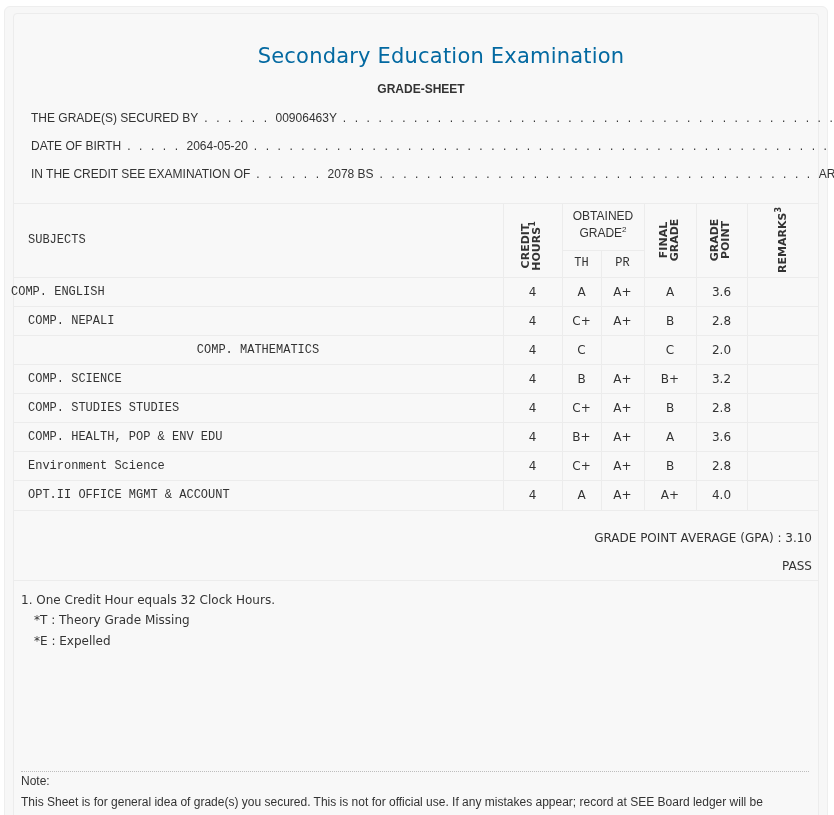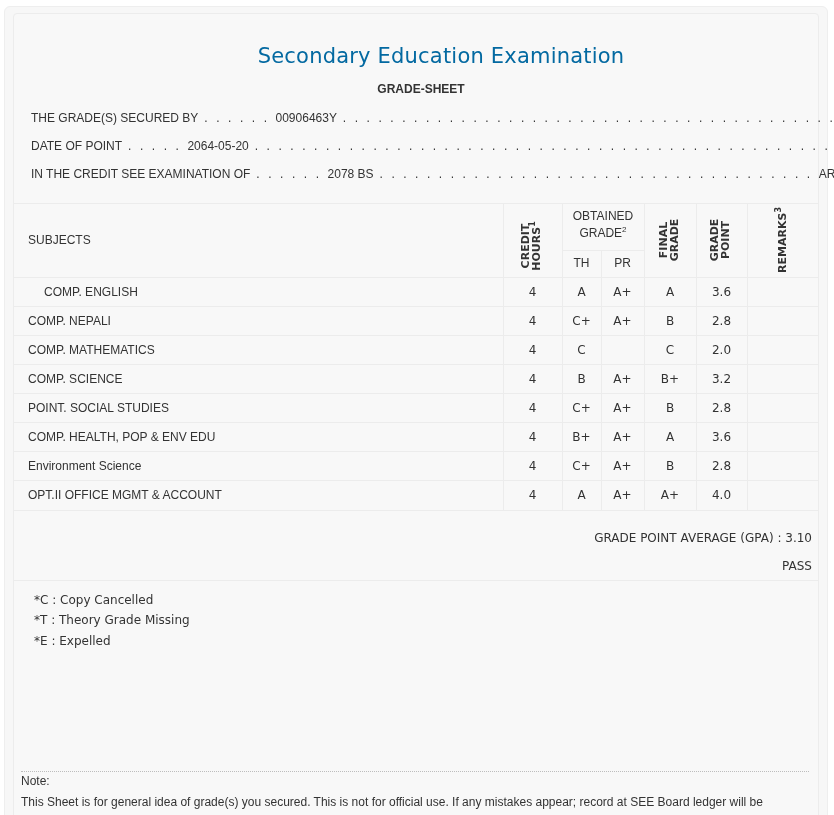--- a/index.html
+++ b/index.html
@@ -32,21 +32,21 @@
       position: absolute; left: 31px; font-size: 12px; color: #333;
       font-family: "Liberation Sans", sans-serif; white-space: nowrap;
       letter-spacing: 0px;
     }
     .dots { letter-spacing: 2.6px; }
     
     .grid-line-h { position: absolute; height: 1px; background: #ececec; }
     .grid-line-v { position: absolute; width: 1px; background: #ececec; }
     .cell {
       position: absolute; font-size: 12px; color: #333;
-      font-family: Liberation Sans, sans-serif; white-space: nowrap;
+      font-family: Liberation Mono, monospace; white-space: nowrap;
     }
     .center { text-align: center; }
     .rot {
       position: absolute; transform: rotate(-90deg); transform-origin: center center;
       font-size: 11px; font-weight: bold; color: #333; text-align: center;
       font-family: "DejaVu Sans", sans-serif; line-height: 11px; white-space: nowrap;
     }
     .hdr {
       position: absolute; font-size: 12px; color: #333; text-align: center;
       font-family: "Liberation Sans", sans-serif; line-height: 17px;
@@ -81,21 +81,21 @@
 <div class="outer"></div>
 <div class="sheet"></div>
 
 <div class="title">Secondary Education Examination</div>
 <div class="subtitle">GRADE-SHEET</div>
 
 <div class="info-line" style="top:111px;">
   <span>THE GRADE(S) SECURED BY</span><span class="dots"> . . . . . . </span><span>00906463Y</span><span class="dots"> . . . . . . . . . . . . . . . . . . . . . . . . . . . . . . . . . . . . . . . . . . . . . . . . . . . . . . . . . . . . . . . . . . . </span>
 </div>
 <div class="info-line" style="top:139px;">
-  <span>DATE OF POINT</span><span class="dots"> . . . . . </span><span>2064-05-20</span><span class="dots"> . . . . . . . . . . . . . . . . . . . . . . . . . . . . . . . . . . . . . . . . . . . . . . . . . . . . . . . . . . . . . . . . . . . . . . . . . . </span>
+  <span>DATE OF BIRTH</span><span class="dots"> . . . . . </span><span>2064-05-20</span><span class="dots"> . . . . . . . . . . . . . . . . . . . . . . . . . . . . . . . . . . . . . . . . . . . . . . . . . . . . . . . . . . . . . . . . . . . . . . . . . . </span>
 </div>
 <div class="info-line" style="top:167px;">
   <span>IN THE CREDIT SEE EXAMINATION OF</span><span class="dots"> . . . . . . </span><span>2078 BS</span><span class="dots"> . . . . . . . . . . . . . . . . . . . . . . . . . . . . . . . . . . . . . </span><span>ARE GIVEN BELOW</span>
 </div>
 
 <div id="table-area">
   <div class="grid-line-h" style="left:14px; top:203px; width:804px;"></div>
   <div class="grid-line-h" style="left:562px; top:250px; width:82px;"></div>
   <div class="grid-line-h" style="left:14px; top:277px; width:804px;"></div>
   <div class="grid-line-v" style="left:503px; top:203px; height:307px;"></div>
@@ -127,60 +127,60 @@
   <div class="rot" style="left:691px; top:228px; width:60px; height:24px;">
     <div>GRADE</div>
     <div>POINT</div>
   </div>
   <div class="rot" style="left:743px; top:234px; width:80px; height:12px;">
     <span>REMARKS</span><sup>3</sup>
   </div>
 
   <div id="rows">
       <div>
-        <div class="cell" style="left: 44px; width: 460px; top: 285px;">COMP. ENGLISH</div>
+        <div class="cell" style="left: 11px; width: 460px; top: 285px;">COMP. ENGLISH</div>
         <div class="cell center num" style="left: 503px; width: 59px; top: 285px;">4</div>
         <div class="cell center num" style="left: 562px; width: 39px; top: 285px;">A</div>
         <div class="cell center num" style="left: 601px; width: 43px; top: 285px;">A+</div>
         <div class="cell center num" style="left: 644px; width: 52px; top: 285px;">A</div>
         <div class="cell center num" style="left: 696px; width: 51px; top: 285px;">3.6</div>
         <div class="cell center num" style="left: 747px; width: 71px; top: 285px;"></div>
       </div>
       <div>
         <div class="cell" style="left: 28px; width: 460px; top: 314px;">COMP. NEPALI</div>
         <div class="cell center num" style="left: 503px; width: 59px; top: 314px;">4</div>
         <div class="cell center num" style="left: 562px; width: 39px; top: 314px;">C+</div>
         <div class="cell center num" style="left: 601px; width: 43px; top: 314px;">A+</div>
         <div class="cell center num" style="left: 644px; width: 52px; top: 314px;">B</div>
         <div class="cell center num" style="left: 696px; width: 51px; top: 314px;">2.8</div>
         <div class="cell center num" style="left: 747px; width: 71px; top: 314px;"></div>
         <div class="grid-line-h" style="left: 14px; width: 804px; top: 306px;"></div>
       </div>
       <div>
-        <div class="cell" style="left: 28px; width: 460px; top: 343px;">COMP. MATHEMATICS</div>
+        <div class="cell" style="left: 28px; width: 460px; top: 343px; text-align: center;">COMP. MATHEMATICS</div>
         <div class="cell center num" style="left: 503px; width: 59px; top: 343px;">4</div>
         <div class="cell center num" style="left: 562px; width: 39px; top: 343px;">C</div>
         <div class="cell center num" style="left: 601px; width: 43px; top: 343px;"></div>
         <div class="cell center num" style="left: 644px; width: 52px; top: 343px;">C</div>
         <div class="cell center num" style="left: 696px; width: 51px; top: 343px;">2.0</div>
         <div class="cell center num" style="left: 747px; width: 71px; top: 343px;"></div>
         <div class="grid-line-h" style="left: 14px; width: 804px; top: 335px;"></div>
       </div>
       <div>
         <div class="cell" style="left: 28px; width: 460px; top: 372px;">COMP. SCIENCE</div>
         <div class="cell center num" style="left: 503px; width: 59px; top: 372px;">4</div>
         <div class="cell center num" style="left: 562px; width: 39px; top: 372px;">B</div>
         <div class="cell center num" style="left: 601px; width: 43px; top: 372px;">A+</div>
         <div class="cell center num" style="left: 644px; width: 52px; top: 372px;">B+</div>
         <div class="cell center num" style="left: 696px; width: 51px; top: 372px;">3.2</div>
         <div class="cell center num" style="left: 747px; width: 71px; top: 372px;"></div>
         <div class="grid-line-h" style="left: 14px; width: 804px; top: 364px;"></div>
       </div>
       <div>
-        <div class="cell" style="left: 28px; width: 460px; top: 401px;">POINT. SOCIAL STUDIES</div>
+        <div class="cell" style="left: 28px; width: 460px; top: 401px;">COMP. STUDIES STUDIES</div>
         <div class="cell center num" style="left: 503px; width: 59px; top: 401px;">4</div>
         <div class="cell center num" style="left: 562px; width: 39px; top: 401px;">C+</div>
         <div class="cell center num" style="left: 601px; width: 43px; top: 401px;">A+</div>
         <div class="cell center num" style="left: 644px; width: 52px; top: 401px;">B</div>
         <div class="cell center num" style="left: 696px; width: 51px; top: 401px;">2.8</div>
         <div class="cell center num" style="left: 747px; width: 71px; top: 401px;"></div>
         <div class="grid-line-h" style="left: 14px; width: 804px; top: 393px;"></div>
       </div>
       <div>
         <div class="cell" style="left: 28px; width: 460px; top: 430px;">COMP. HEALTH, POP &amp; ENV EDU</div>
@@ -216,20 +216,20 @@
 </div>
 
 <div class="grid-line-h" style="left:14px; top:510px; width:804px;"></div>
 
 <div class="summary" style="top:531px;">GRADE POINT AVERAGE (GPA) : 3.10</div>
 <div class="summary" style="top:559px;">PASS</div>
 
 <div class="grid-line-h" style="left:14px; top:580px; width:804px;"></div>
 
 <div class="legend">
-  <div class="indent">*C : Copy Cancelled</div>
+  <div>1. One Credit Hour equals 32 Clock Hours.</div>
   <div class="indent">*T : Theory Grade Missing</div>
   <div class="indent">*E : Expelled</div>
 </div>
 
 <div class="dotted"></div>
 <div class="note-label">Note:</div>
 <div class="note-text">This Sheet is for general idea of grade(s) you secured. This is not for official use. If any mistakes appear; record at SEE Board ledger will be</div>
 
 </body></html>

